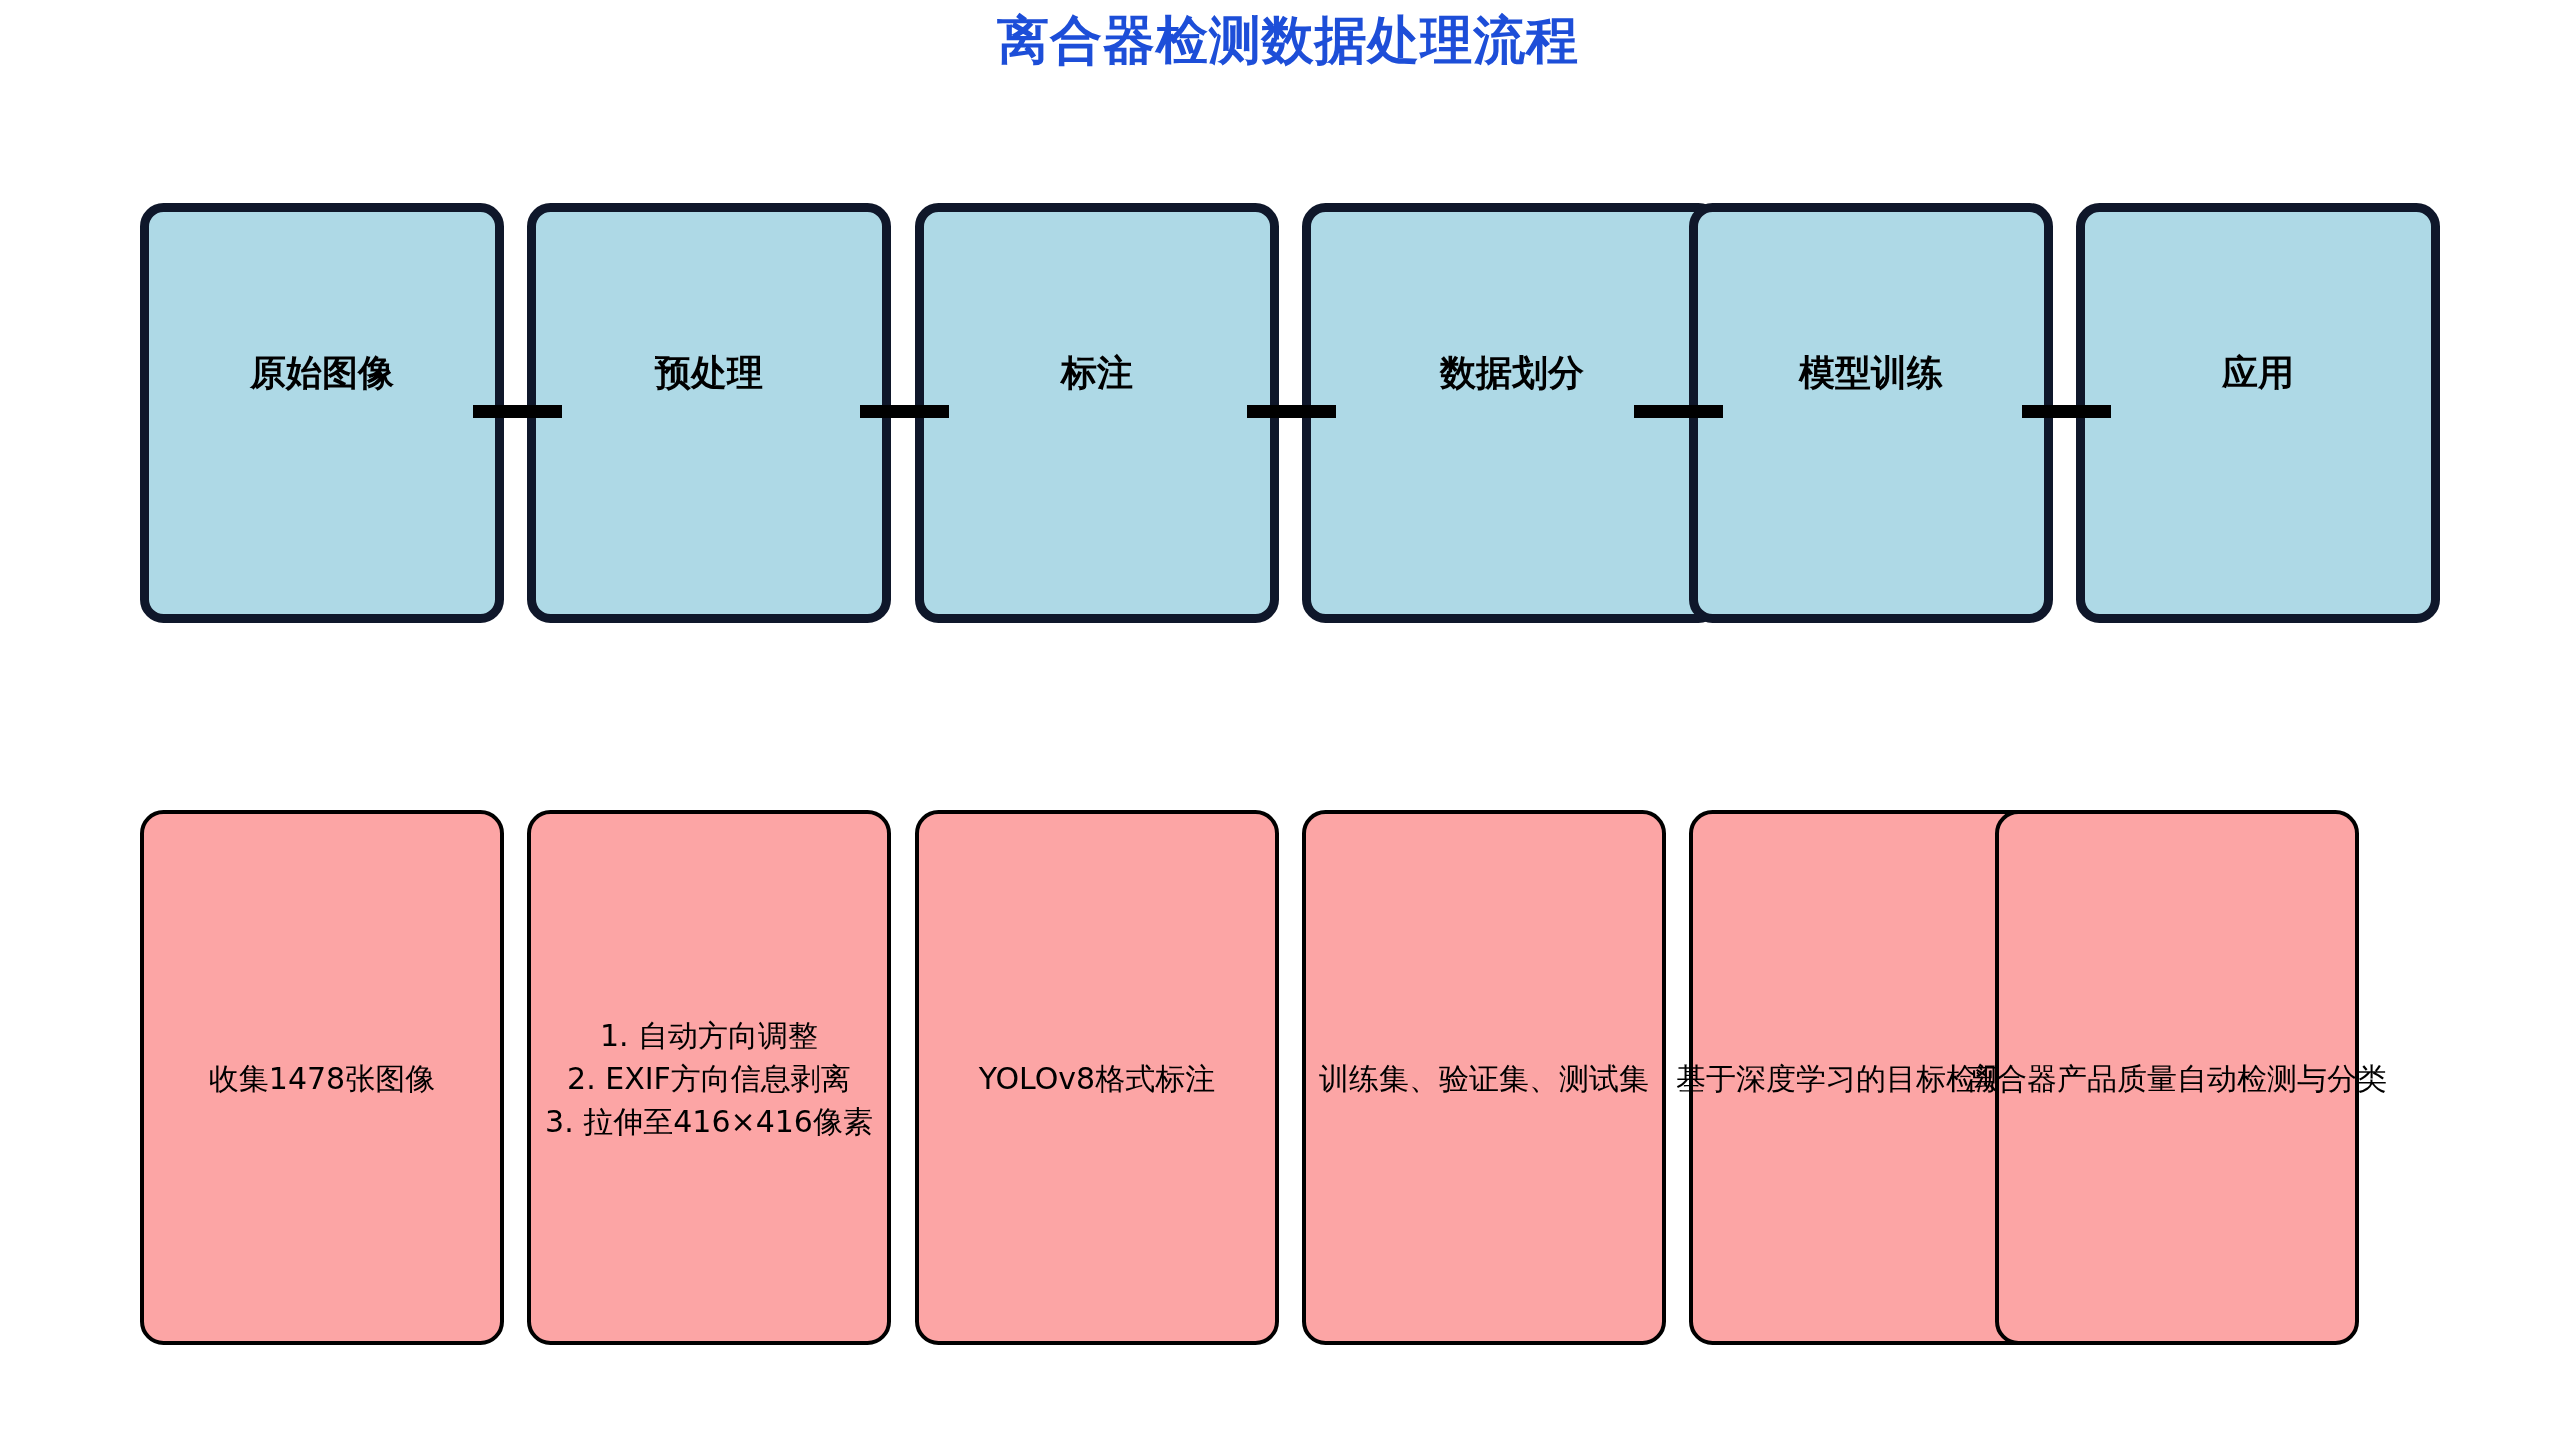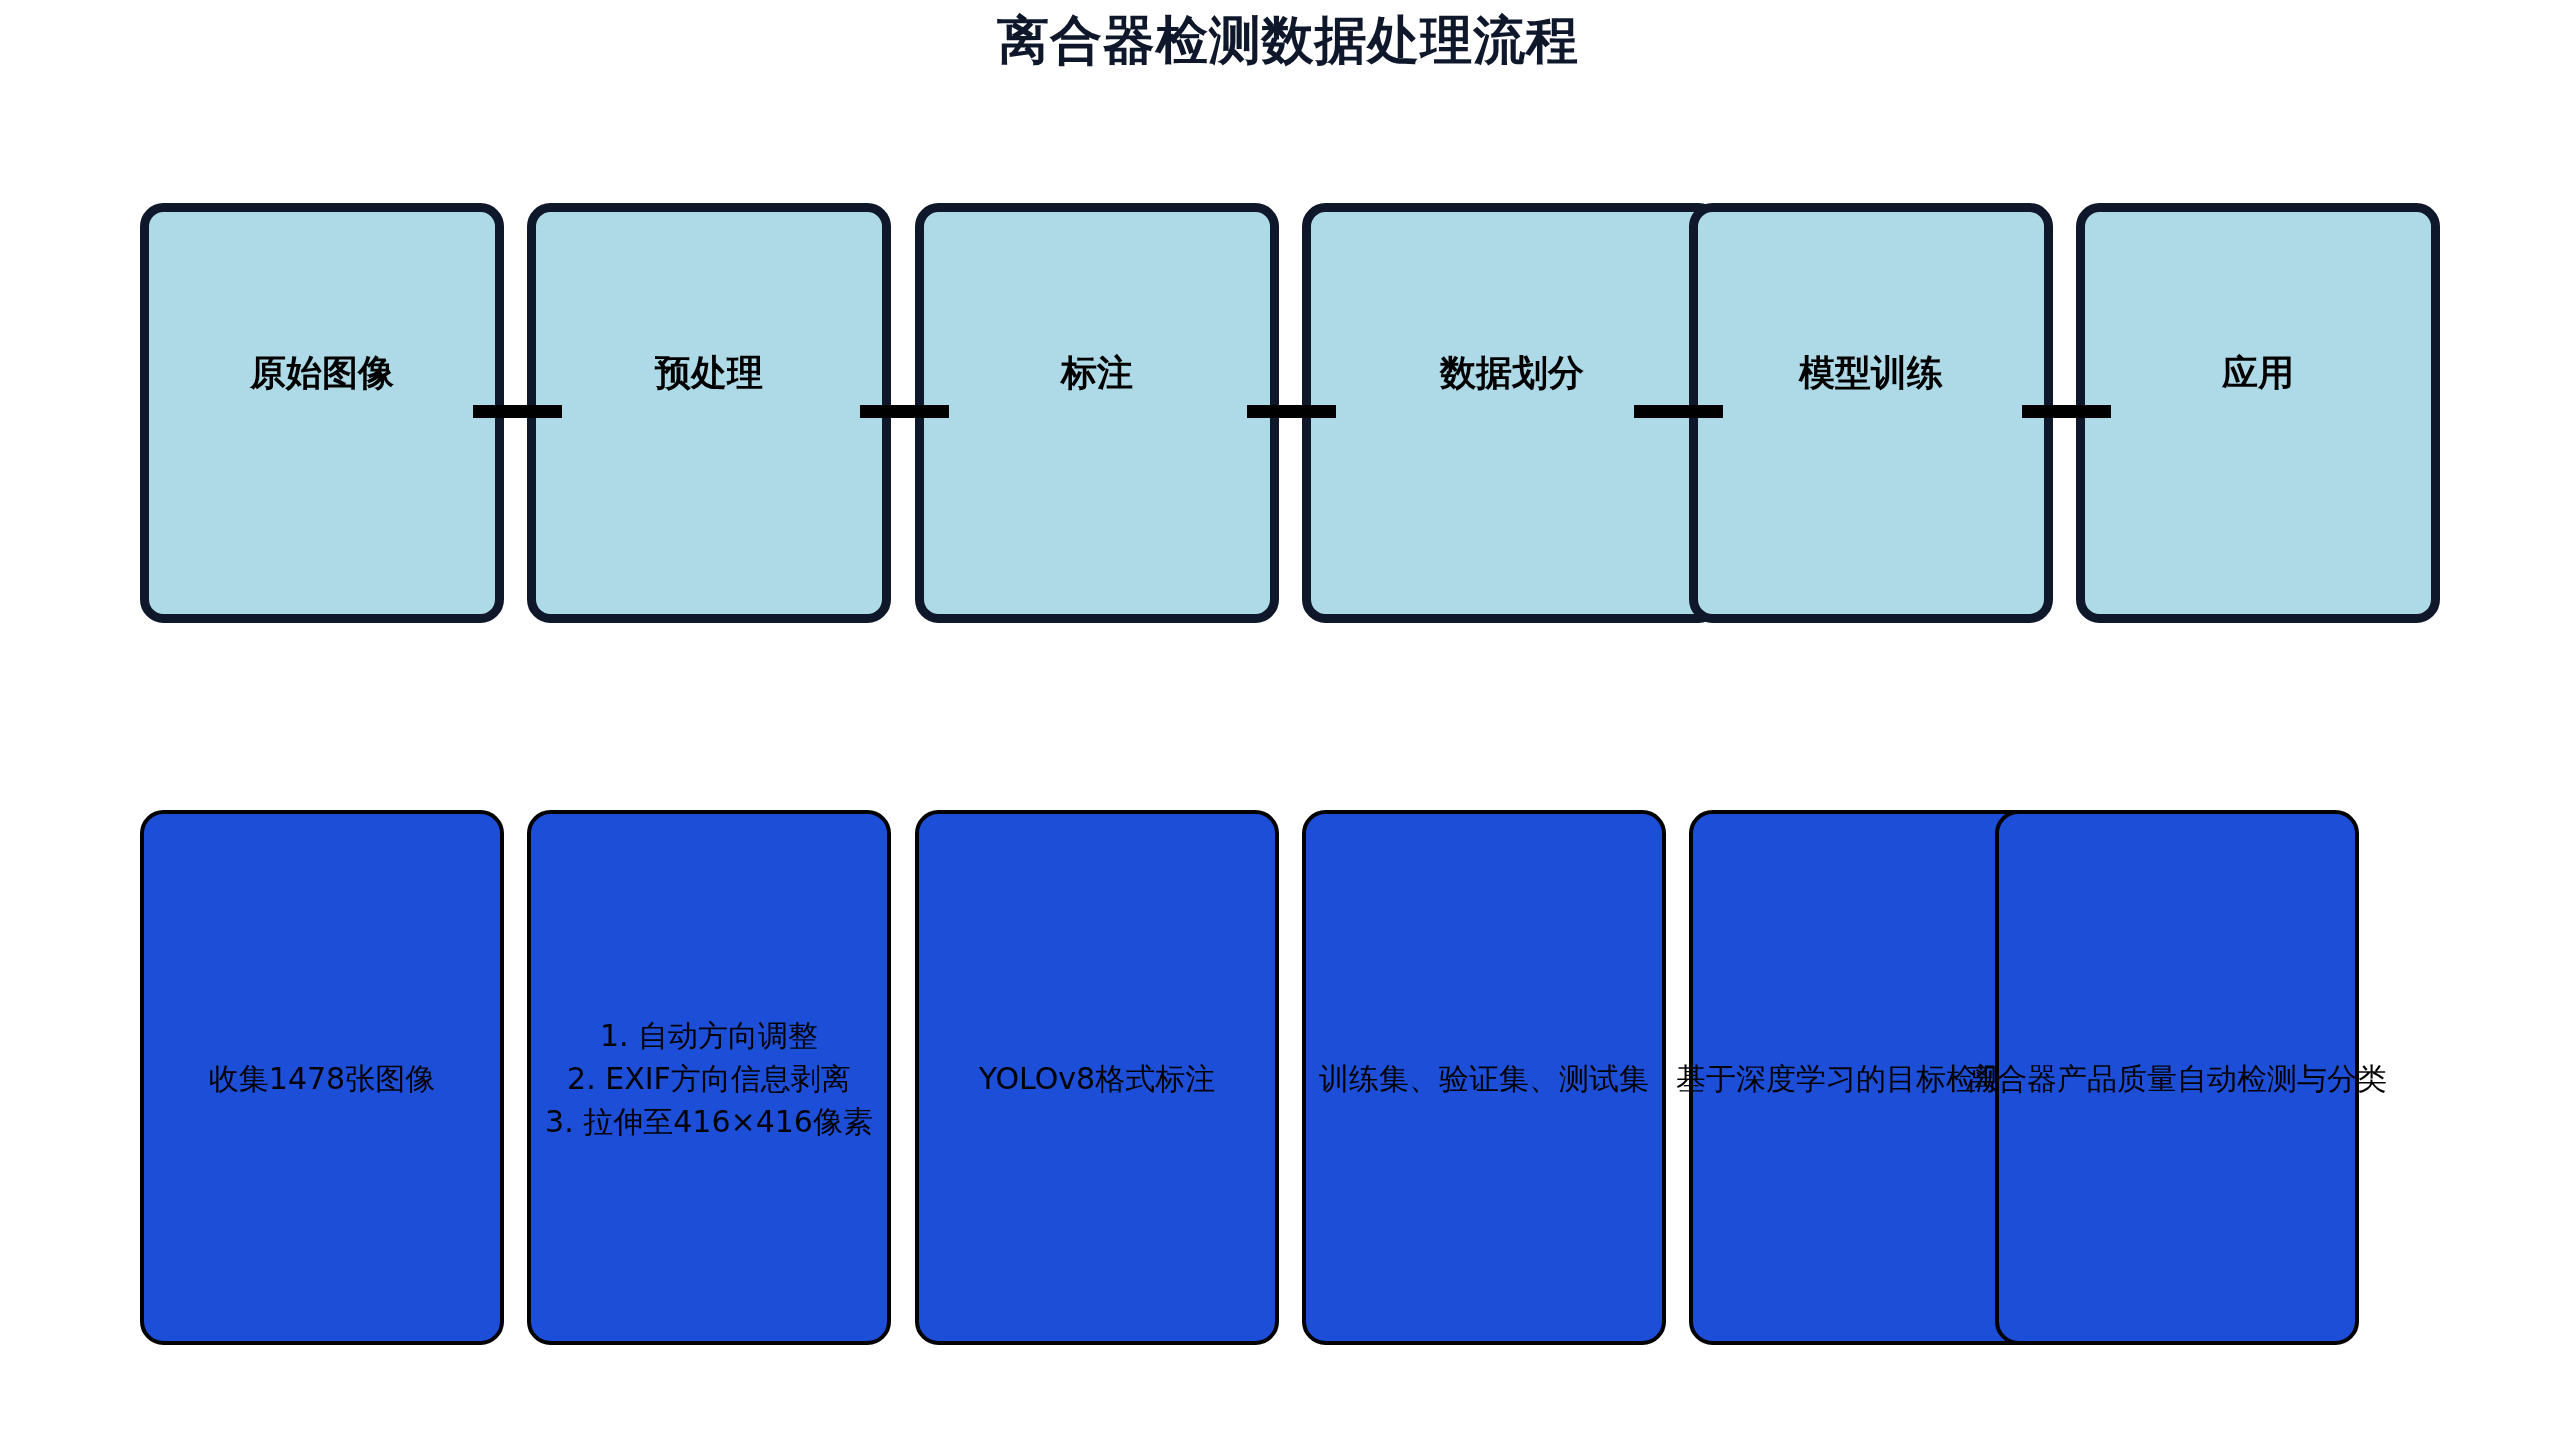--- a/index.html
+++ b/index.html
@@ -21,21 +21,21 @@
 
   
   #diagram-title {
     position: absolute;
     left: 0;
     top: 9px;
     width: 2576px;
     text-align: center;
     font-size: 52px;
     font-weight: bold;
-    color: #0f172a;
+    color: #1d4ed8;
     letter-spacing: 0.9px;
     line-height: 63px;
     white-space: nowrap;
   }
 
   
   .stage-box {
     position: absolute;
     top: 203px;
     height: 420px;
@@ -63,21 +63,21 @@
     height: 12.7px;
     background: #000000;
     z-index: 5;
   }
 
   
   .detail-box {
     position: absolute;
     top: 810px;
     height: 535px;
-    background: #1d4ed8;
+    background: #fca5a5;
     border: 4.5px solid #000000;
     border-radius: 23.5px;
     box-sizing: border-box;
   }
   .detail-text {
     position: absolute;
     top: 50%;
     left: 50%;
     transform: translate(-50%, -50%);
     font-size: 30px;

